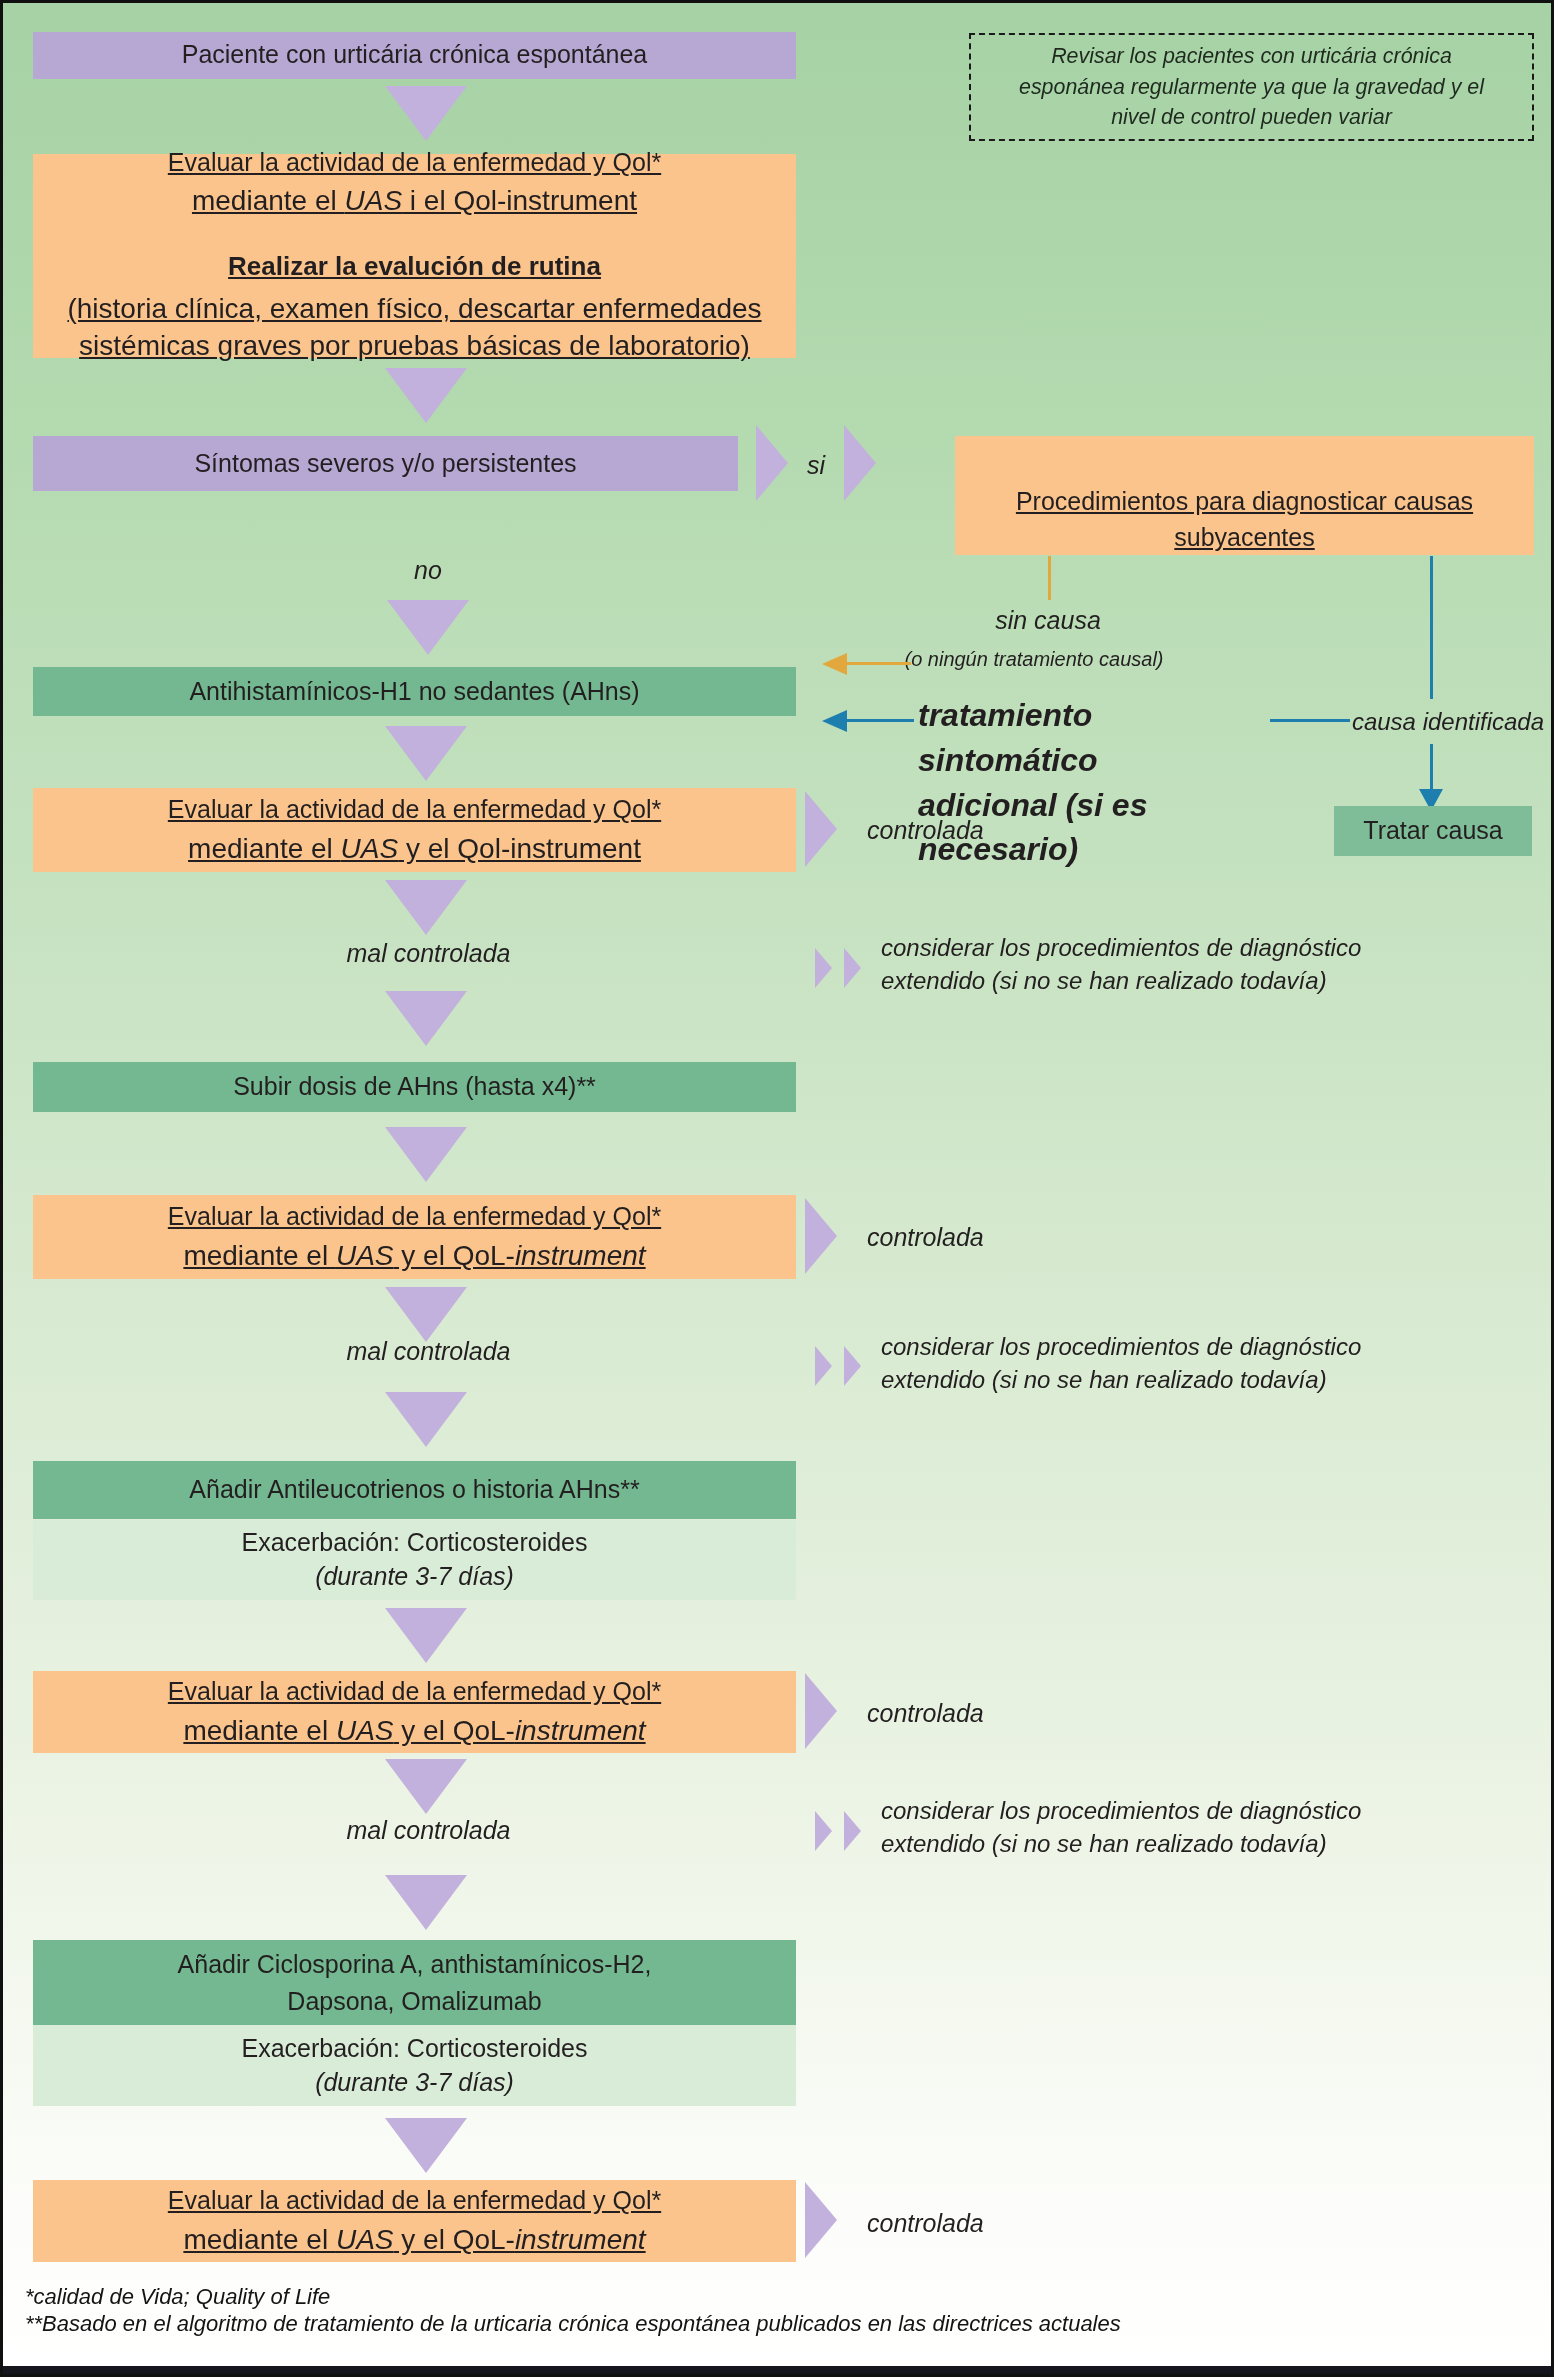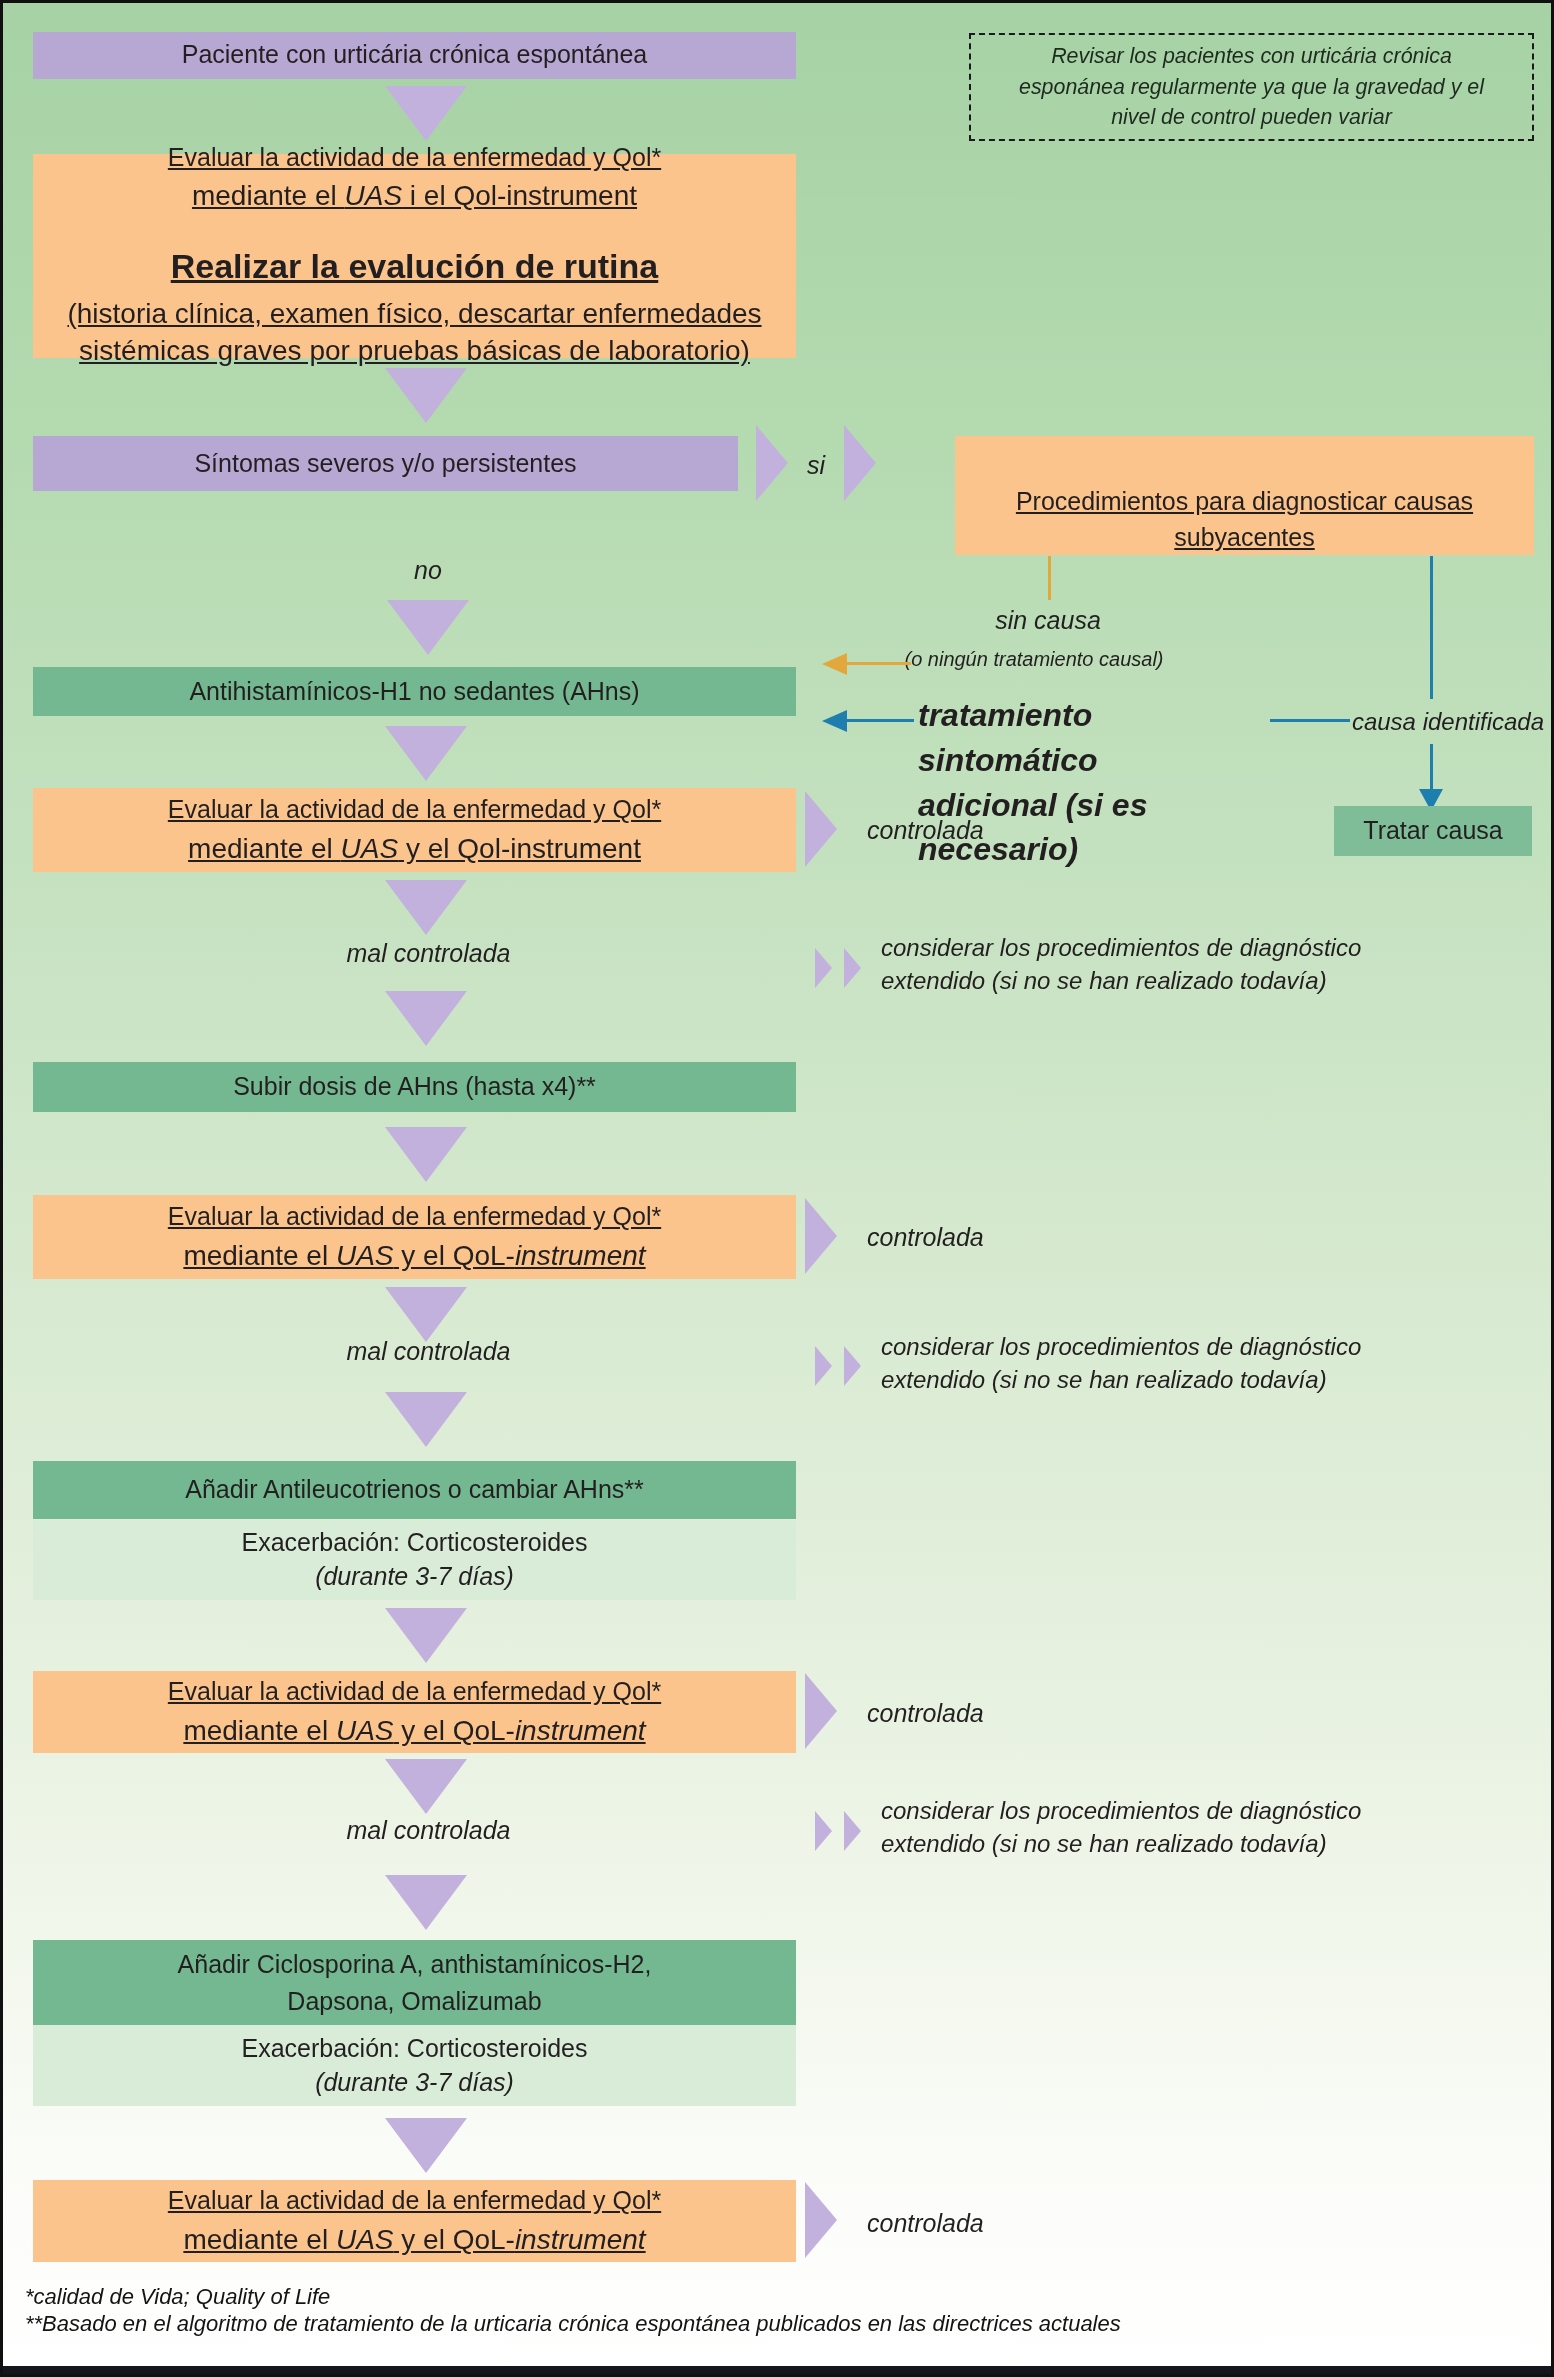--- a/index.html
+++ b/index.html
@@ -71,21 +71,21 @@
     <span>Revisar los pacientes con urticária crónica esponánea regularmente ya que la gravedad y el nivel de control pueden variar</span>
   </div>
 
   <div class="tri-down" style="left:382px;top:83px;"></div>
 
   <div class="box orange" style="left:30px;top:151px;width:763px;height:204px;">
     <div>Evaluar la actividad de la enfermedad y Qol*</div>
     <div class="small" style="margin-top:4.4px;">
       <span>mediante el </span><i class="it">UAS</i><span> i el Qol-instrument</span>
     </div>
-    <div class="b" style="margin-top:32px;font-size:34px;">Realizar la evalución de rutina</div>
+    <div class="b" style="margin-top:32px;font-size:26px;">Realizar la evalución de rutina</div>
     <div class="small" style="margin-top:8.8px;width:730px;line-height:1.32;">(historia clínica, examen físico, descartar enfermedades sistémicas graves por pruebas básicas de laboratorio)</div>
   </div>
 
   <div class="tri-down" style="left:382px;top:365px;"></div>
 
   <div class="box purple" style="left:30px;top:433px;width:705px;height:55px;">
     <span>Síntomas severos y/o persistentes</span>
   </div>
   <div class="chev" style="left:753px;top:422px;"></div>
   <div class="lbl" style="left:787px;top:446px;width:52px;">si</div>
@@ -168,21 +168,21 @@
   <div class="chev-thin" style="left:812px;top:1343px;"></div>
   <div class="chev-thin" style="left:841px;top:1343px;"></div>
   <div class="lbl lbl-left" style="left:878px;top:1328px;width:675px;font-size:24px;line-height:1.36;">
     <div>considerar los procedimientos de diagnóstico</div>
     <div>extendido (si no se han realizado todavía)</div>
   </div>
 
   <div class="tri-down" style="left:382px;top:1389px;"></div>
 
   <div class="box green" style="left:30px;top:1458px;width:763px;height:58px;">
-    <span>Añadir Antileucotrienos o cambiar AHns**</span>
+    <span>Añadir Antileucotrienos o historia AHns**</span>
   </div>
   <div class="box panel" style="left:30px;top:1517px;width:763px;height:80px;line-height:1.35;">
     <div>Exacerbación: Corticosteroides</div>
     <div class="it">(durante 3-7 días)</div>
   </div>
 
   <div class="tri-down" style="left:382px;top:1605px;"></div>
 
   <div class="box orange" style="left:30px;top:1668px;width:763px;height:82px;">
     <div>Evaluar la actividad de la enfermedad y Qol*</div>

